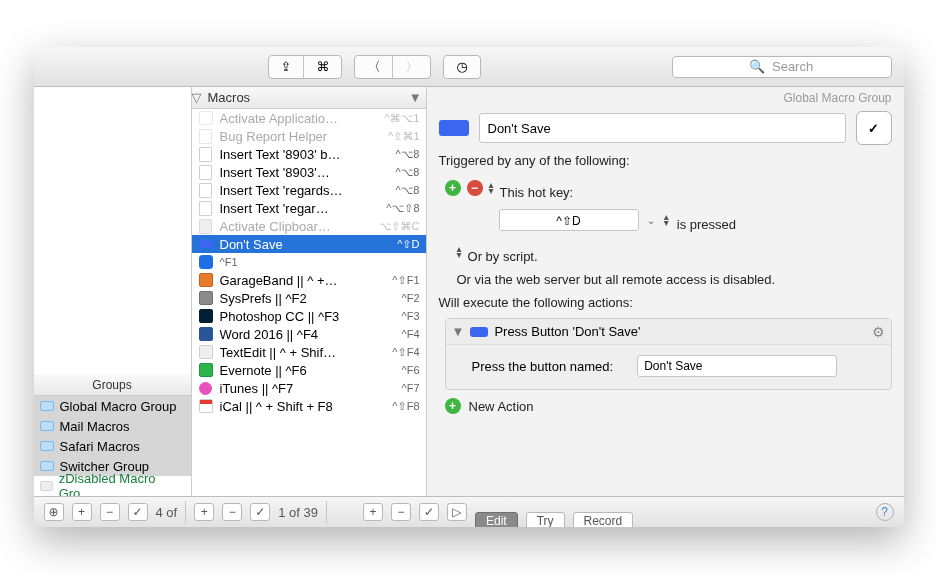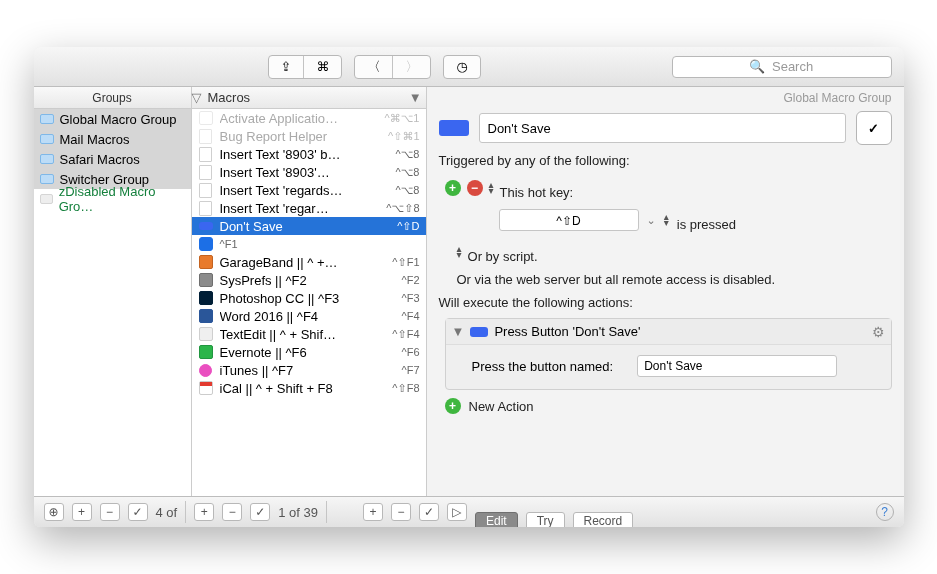--- a/index.html
+++ b/index.html
@@ -13,21 +13,21 @@
 .toolbar { height: 40px; background: linear-gradient(#f6f6f6,#e2e2e2); border-bottom: 1px solid #bdbdbd; display: flex; align-items: center; padding: 0 12px; gap: 12px; }
 .btn-seg { display: flex; border: 1px solid #b8b8b8; border-radius: 4px; overflow: hidden; background: #fcfcfc; }
 .btn-seg .tb { padding: 3px 12px; border-right: 1px solid #c3c3c3; display:flex; align-items:center; justify-content:center; min-width:30px; height:22px; }
 .btn-seg .tb:last-child { border-right: none; }
 .spacer { flex: 1; }
 .search { border: 1px solid #b8b8b8; border-radius: 4px; background: #fff; width: 220px; height: 22px; display: flex; align-items: center; justify-content: center; gap: 6px; color: #999; }
 .body { flex: 1; display: flex; border-bottom: 1px solid #bdbdbd; overflow: hidden; }
 .col { display: flex; flex-direction: column; }
 .col-header { height: 22px; background: linear-gradient(#f9f9f9,#e9e9e9); border-bottom: 1px solid #ccc; display: flex; align-items: center; justify-content: center; font-size: 12px; color: #333; }
 .col-header .tri { margin-right: 6px; color:#777; }
-.groups { width: 158px; background: #fff; border-right: 1px solid #ccc; }
+.groups { width: 158px; background: #fff; border-right: 1px solid #ccc; justify-content: flex-end; }
 .group-item { height: 20px; display: flex; align-items: center; padding: 0 6px; gap: 6px; font-size: 12px; }
 .folder { width: 14px; height: 10px; border-radius: 2px; border:1px solid #7fb8e8; background:#bcdcf7; }
 .g-sel { background: #d6d6d6; }
 .g-dis { color: #15803d; } .g-dis .folder { border-color:#d5d5d5; background:#eee; }
 .macros { width: 235px; background: #fff; border-right: 1px solid #ccc; position: relative; }
 .macros .list { overflow: hidden; }
 .macro-item { height: 18px; display: flex; align-items: center; padding: 0 6px; gap: 6px; font-size: 11.5px; white-space: nowrap; }
 .macro-item .name { flex: 1; overflow: hidden; text-overflow: ellipsis; }
 .macro-item .sc { color: #666; font-size: 11px; }
 .m-sel { background: #2573d8; color: #fff; }
@@ -180,20 +180,27 @@
             <span class="name">Insert Text 'regards…</span>
             <span class="sc">^⌥8</span>
           </div>
           <div class="macro-item">
             <span class="icon16">
               <span class="doc"></span>
             </span>
             <span class="name">Insert Text 'regar…</span>
             <span class="sc">^⌥⇧8</span>
           </div>
+          <div class="macro-item dim">
+            <span class="icon16">
+              <span class="clip" style="opacity:.5"></span>
+            </span>
+            <span class="name">Activate Clipboar…</span>
+            <span class="sc">⌥⇧⌘C</span>
+          </div>
           <div class="macro-item m-sel">
             <span class="icon16">
               <span class="pill" style="width:14px;height:8px"></span>
             </span>
             <span class="name">Don't Save</span>
             <span class="sc">^⇧D</span>
           </div>
           <div class="macro-item">
             <span class="icon16">
               <span class="appicon blue"></span>

